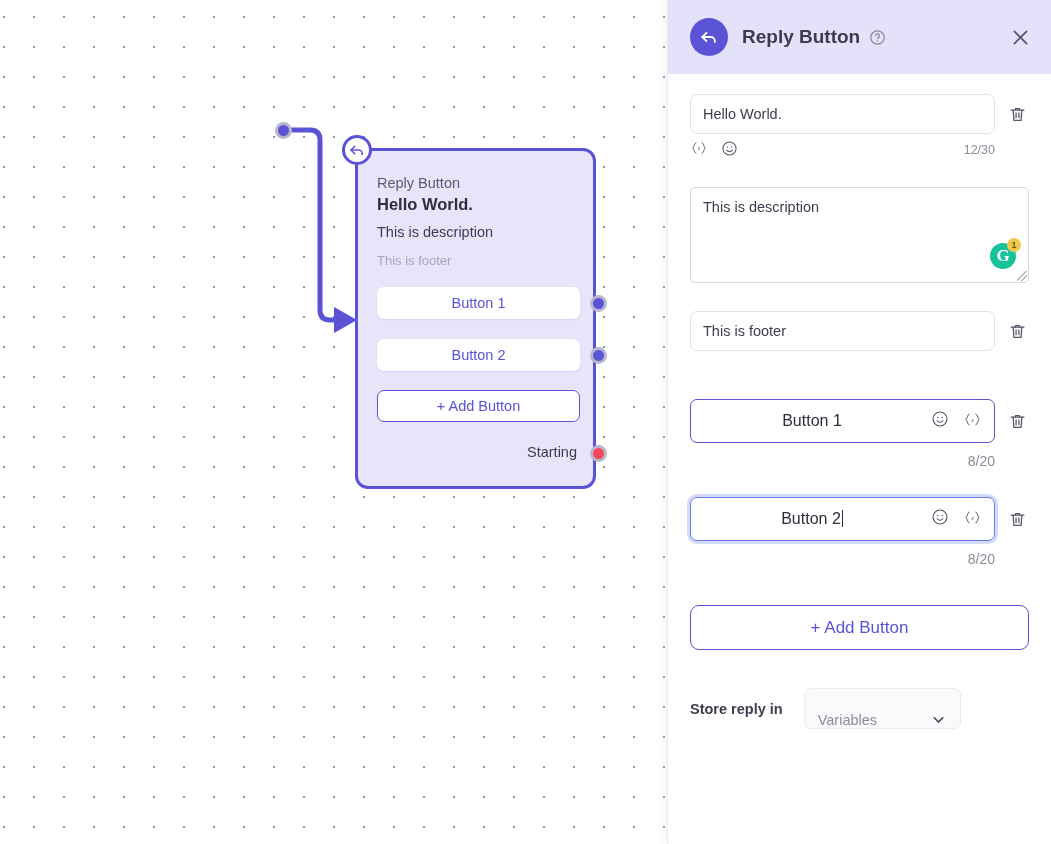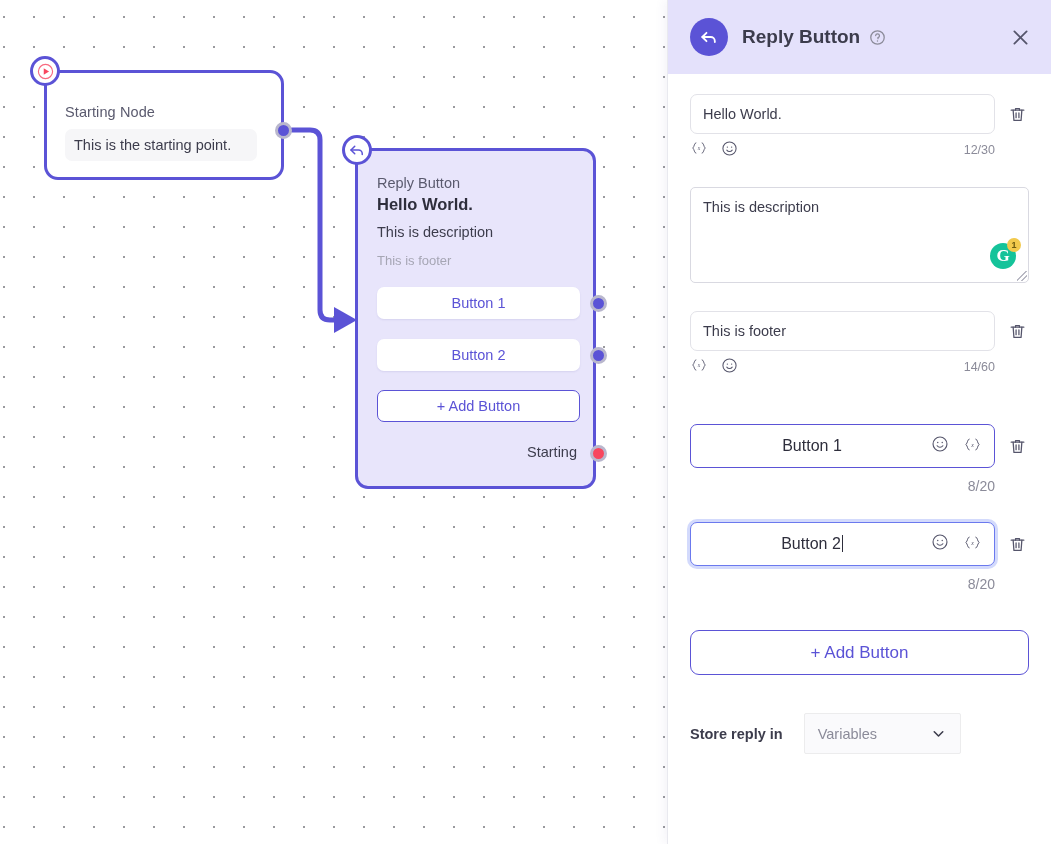--- a/index.html
+++ b/index.html
@@ -232,22 +232,22 @@
     display: flex; align-items: center; justify-content: center;
     font-size: 17px; color: #5b53d6;
     cursor: pointer;
   }
 
   #store-row { display: flex; align-items: center; }
   #store-label { font-size: 14.5px; font-weight: bold; color: #3c3c4c; }
   #store-select {
     margin-left: 21px;
     width: 157px; height: 41px;
-    background: #fafafc; border: 1px solid #ececed; border-radius: 2px;
-    display: flex; align-items: center; padding: 0 13px;
+    background: #fafafc; border: 1px solid #ececed; border-radius: 7px;
+    display: flex; align-items: flex-end; padding: 0 13px;
     font-size: 14.5px; color: #8b8b99;
     cursor: pointer;
   }
   #store-select .chev { margin-left: auto; display: flex; align-items: center; }
   .sp-20 { height: 20px; }
   .sp-28 { height: 28px; }
   .sp-38 { height: 38px; }
   .sp-48 { height: 48px; }
 </style>
 </head>
@@ -255,30 +255,20 @@
 
 <div id="app">
 
   <div id="canvas">
 
     <svg id="edge-layer" viewBox="0 0 667 844" width="667" height="844">
       <path d="M 292 130 L 310 130 Q 320 130 320 140 L 320 310 Q 320 320 330 320 L 337 320" fill="none" stroke="#5b53d6" stroke-width="5" stroke-linecap="round"></path>
       <polygon points="334,307 357,320 334,333" fill="#5b53d6"></polygon>
     </svg>
 
-    <div id="start-node">
-      <div class="badge-circle" id="start-badge">
-        <svg width="17" height="17" viewBox="0 0 24 24">
-          <circle cx="12" cy="12" r="10" fill="none" stroke="#f8697f" stroke-width="1.6"></circle>
-          <polygon points="9.5,7.5 17,12 9.5,16.5" fill="#f8465e"></polygon>
-        </svg>
-      </div>
-      <div class="node-title">Starting Node</div>
-      <div class="node-body">This is the starting point.</div>
-    </div>
     <div class="handle" id="start-handle-out"></div>
 
     <div id="reply-node">
       <div class="badge-circle" id="reply-badge">
         <svg width="18" height="18" viewBox="0 0 24 24" fill="none" stroke="#5b53d6" stroke-width="2" stroke-linecap="round" stroke-linejoin="round">
           <polyline points="9,17 4,12 9,7"></polyline>
           <path d="M 4 12 H 14 a 5 5 0 0 1 5 5 v 1"></path>
         </svg>
       </div>
       <div class="rn-title">Reply Button</div>
@@ -378,40 +368,20 @@
         <div class="txt-input">This is footer</div>
         <div class="trash-btn">
           <svg width="19" height="19" viewBox="0 0 24 24" fill="none" stroke="#55556b" stroke-width="1.6" stroke-linecap="round" stroke-linejoin="round">
             <path d="M4 6.5h16"></path>
               <path d="M9.5 6.5V4.5h5v2"></path>
             <path d="M6.5 6.5l1 13h9l1-13"></path>
             <line x1="10.2" y1="10" x2="10.2" y2="16"></line>
             <line x1="13.8" y1="10" x2="13.8" y2="16"></line>
           </svg>
         </div>
-      </div>
-      <div class="meta-row">
-        <div class="icons">
-          <span>
-            <svg width="18" height="16" viewBox="0 0 26 20" fill="none" stroke="#55556b" stroke-width="1.3" stroke-linecap="round">
-              <path d="M8.5 2.5C6 2.5 6.5 8 4 10c2.5 2 2 7.5 4.5 7.5"></path>
-              <path d="M17.5 2.5C20 2.5 19.5 8 22 10c-2.5 2-2 7.5-4.5 7.5"></path>
-              <text x="13" y="13.2" font-size="8" fill="#55556b" stroke="none" text-anchor="middle" font-family="'Liberation Serif', serif" font-style="italic">x</text>
-            </svg>
-          </span>
-          <span>
-            <svg width="17" height="17" viewBox="0 0 24 24" fill="none" stroke="#55556b" stroke-width="1.5">
-              <circle cx="12" cy="12" r="9.3"></circle>
-              <circle cx="9" cy="10" r=".95" fill="#55556b" stroke="none"></circle>
-              <circle cx="15" cy="10" r=".95" fill="#55556b" stroke="none"></circle>
-              <path d="M8.2 14.3a4.6 4.6 0 0 0 7.6 0" stroke-linecap="round"></path>
-            </svg>
-          </span>
-        </div>
-        <div class="counter">14/60</div>
       </div>
 
       <div class="sp-48"></div>
 
       <div class="opt-row">
         <div class="opt-input">
           <span class="opt-text">Button 1</span>
           <span class="opt-icons">
             <span>
               <svg width="18" height="18" viewBox="0 0 24 24" fill="none" stroke="#55556b" stroke-width="1.5">

